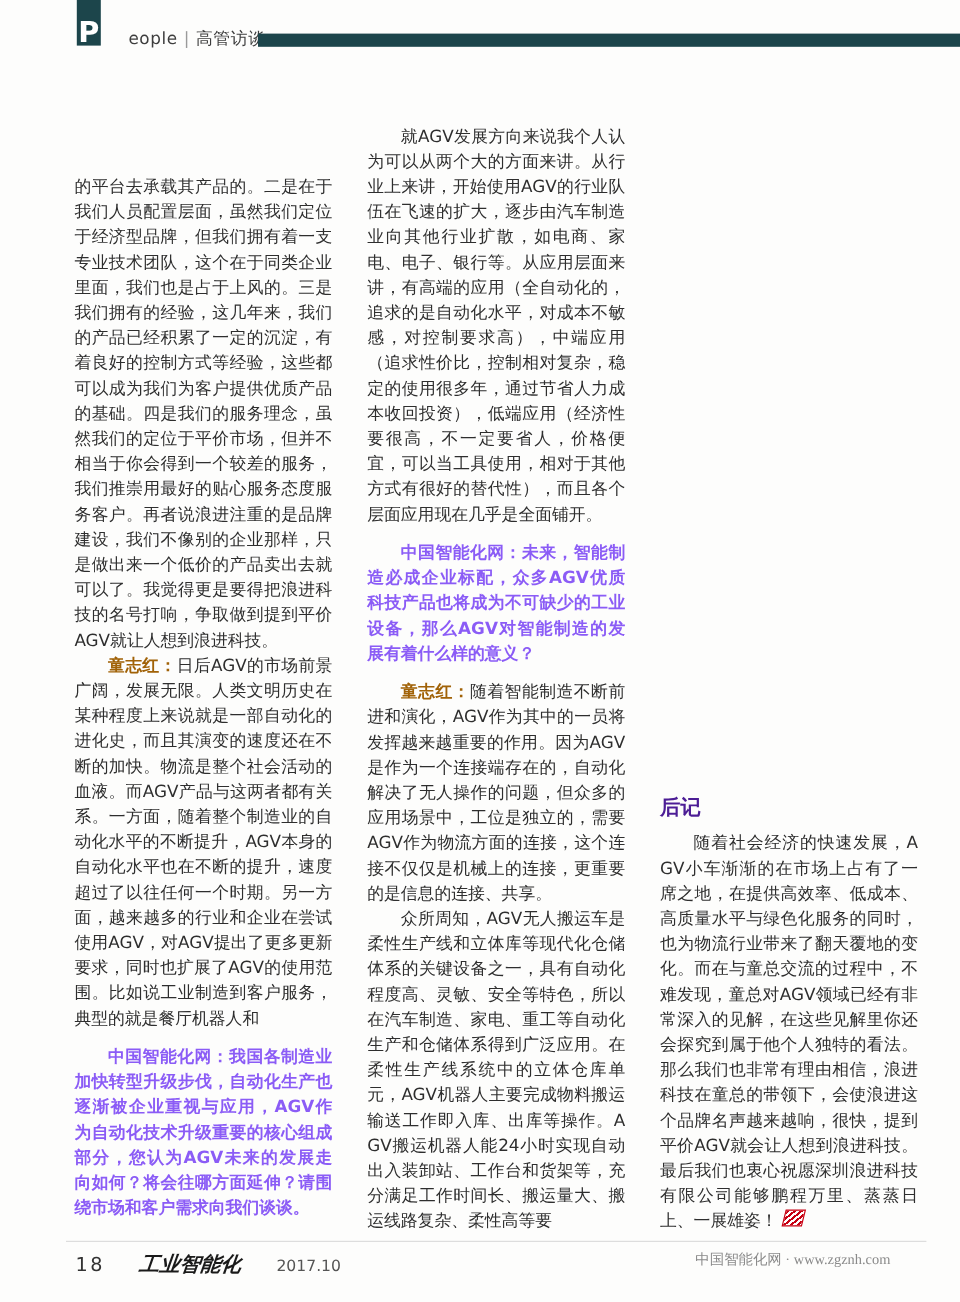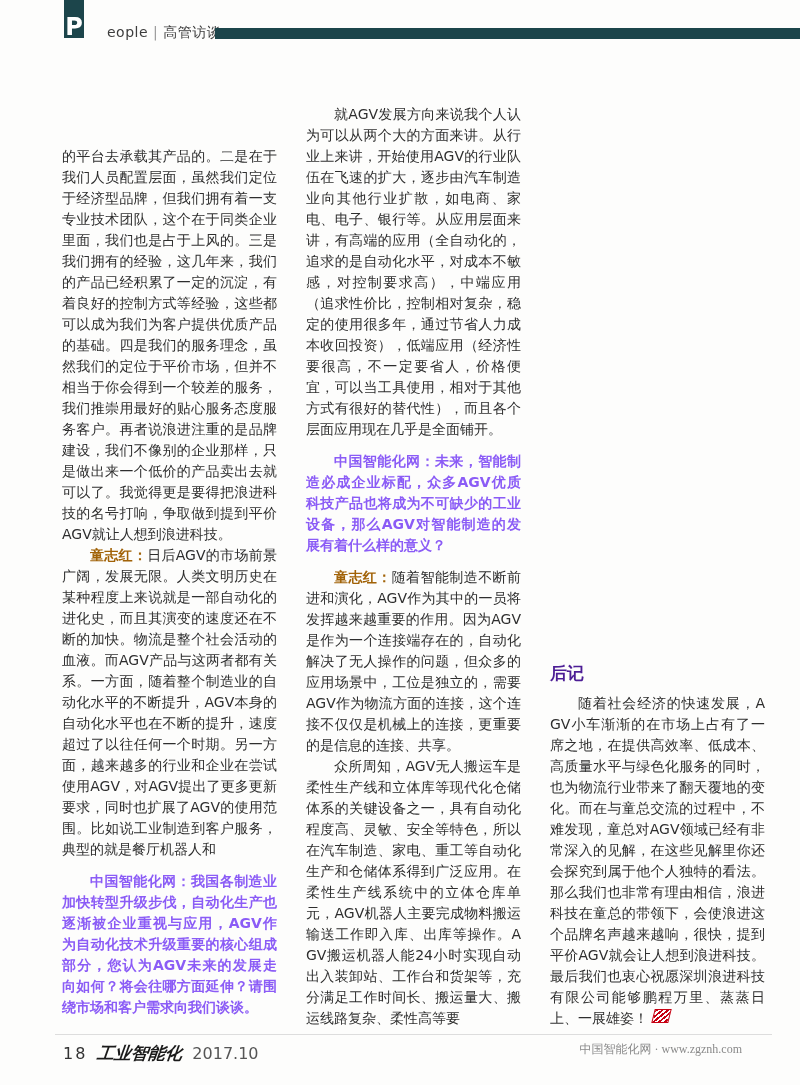--- a/index.html
+++ b/index.html
@@ -51,29 +51,29 @@
     border:1px solid #c70012;
   }
 
   
   .footer {
     position:absolute; left:55px; right:28px; bottom:0; height:50px;
     border-top:1px solid #dddddd;
   }
   .footer-left {
     position:absolute; left:8px; top:7px;
-    display:flex; align-items:baseline; gap:10px; white-space:nowrap;
+    display:flex; align-items:baseline; gap:29px; white-space:nowrap;
   }
   .page-number { font-size:16px; color:#333333; letter-spacing:2px; }
   .magazine-logo {
     font-family:"DejaVu Serif","Liberation Serif",serif;
     font-style:italic; font-weight:bold; font-size:17px; color:#1a1a1a;
     transform:skewX(-6deg); display:inline-block;
   }
-  .issue-date { font-size:16px; color:#555555; }
+  .issue-date { font-size:13px; color:#555555; }
   .site-line {
     position:absolute; right:30px; top:6px; font-size:12px; color:#8a8a8a;
     white-space:nowrap;
     font-family:Liberation Serif, serif;
   }
   .watermark {
     position:absolute; right:0; top:16px; white-space:nowrap;
     font-size:31px; font-weight:bold; letter-spacing:2px; line-height:34px;
     font-family:"DejaVu Sans","Liberation Sans",sans-serif;
     margin-top:34px;

